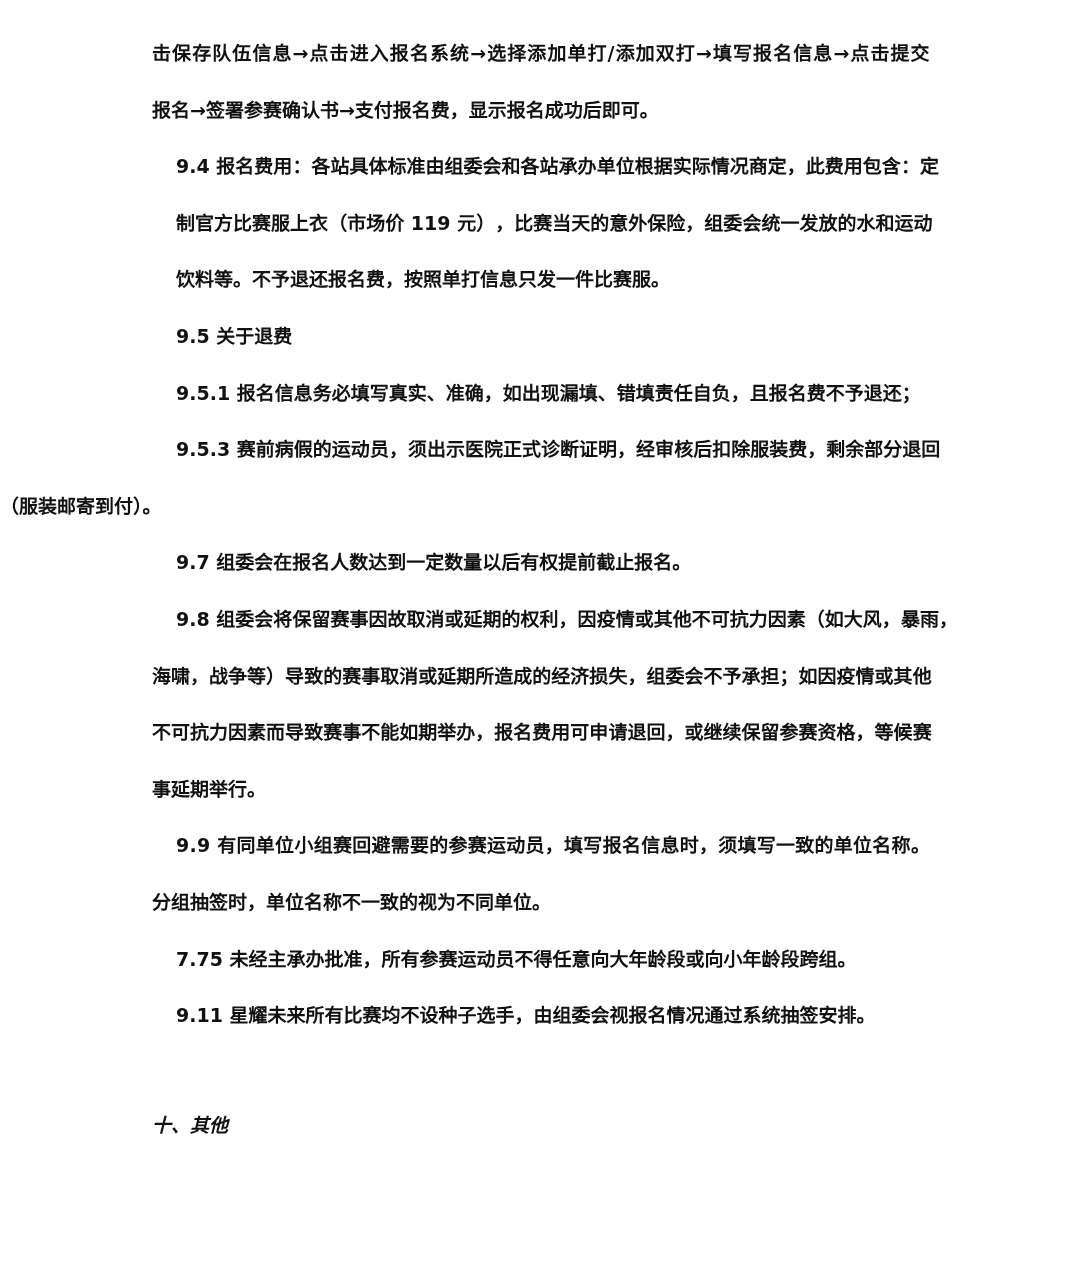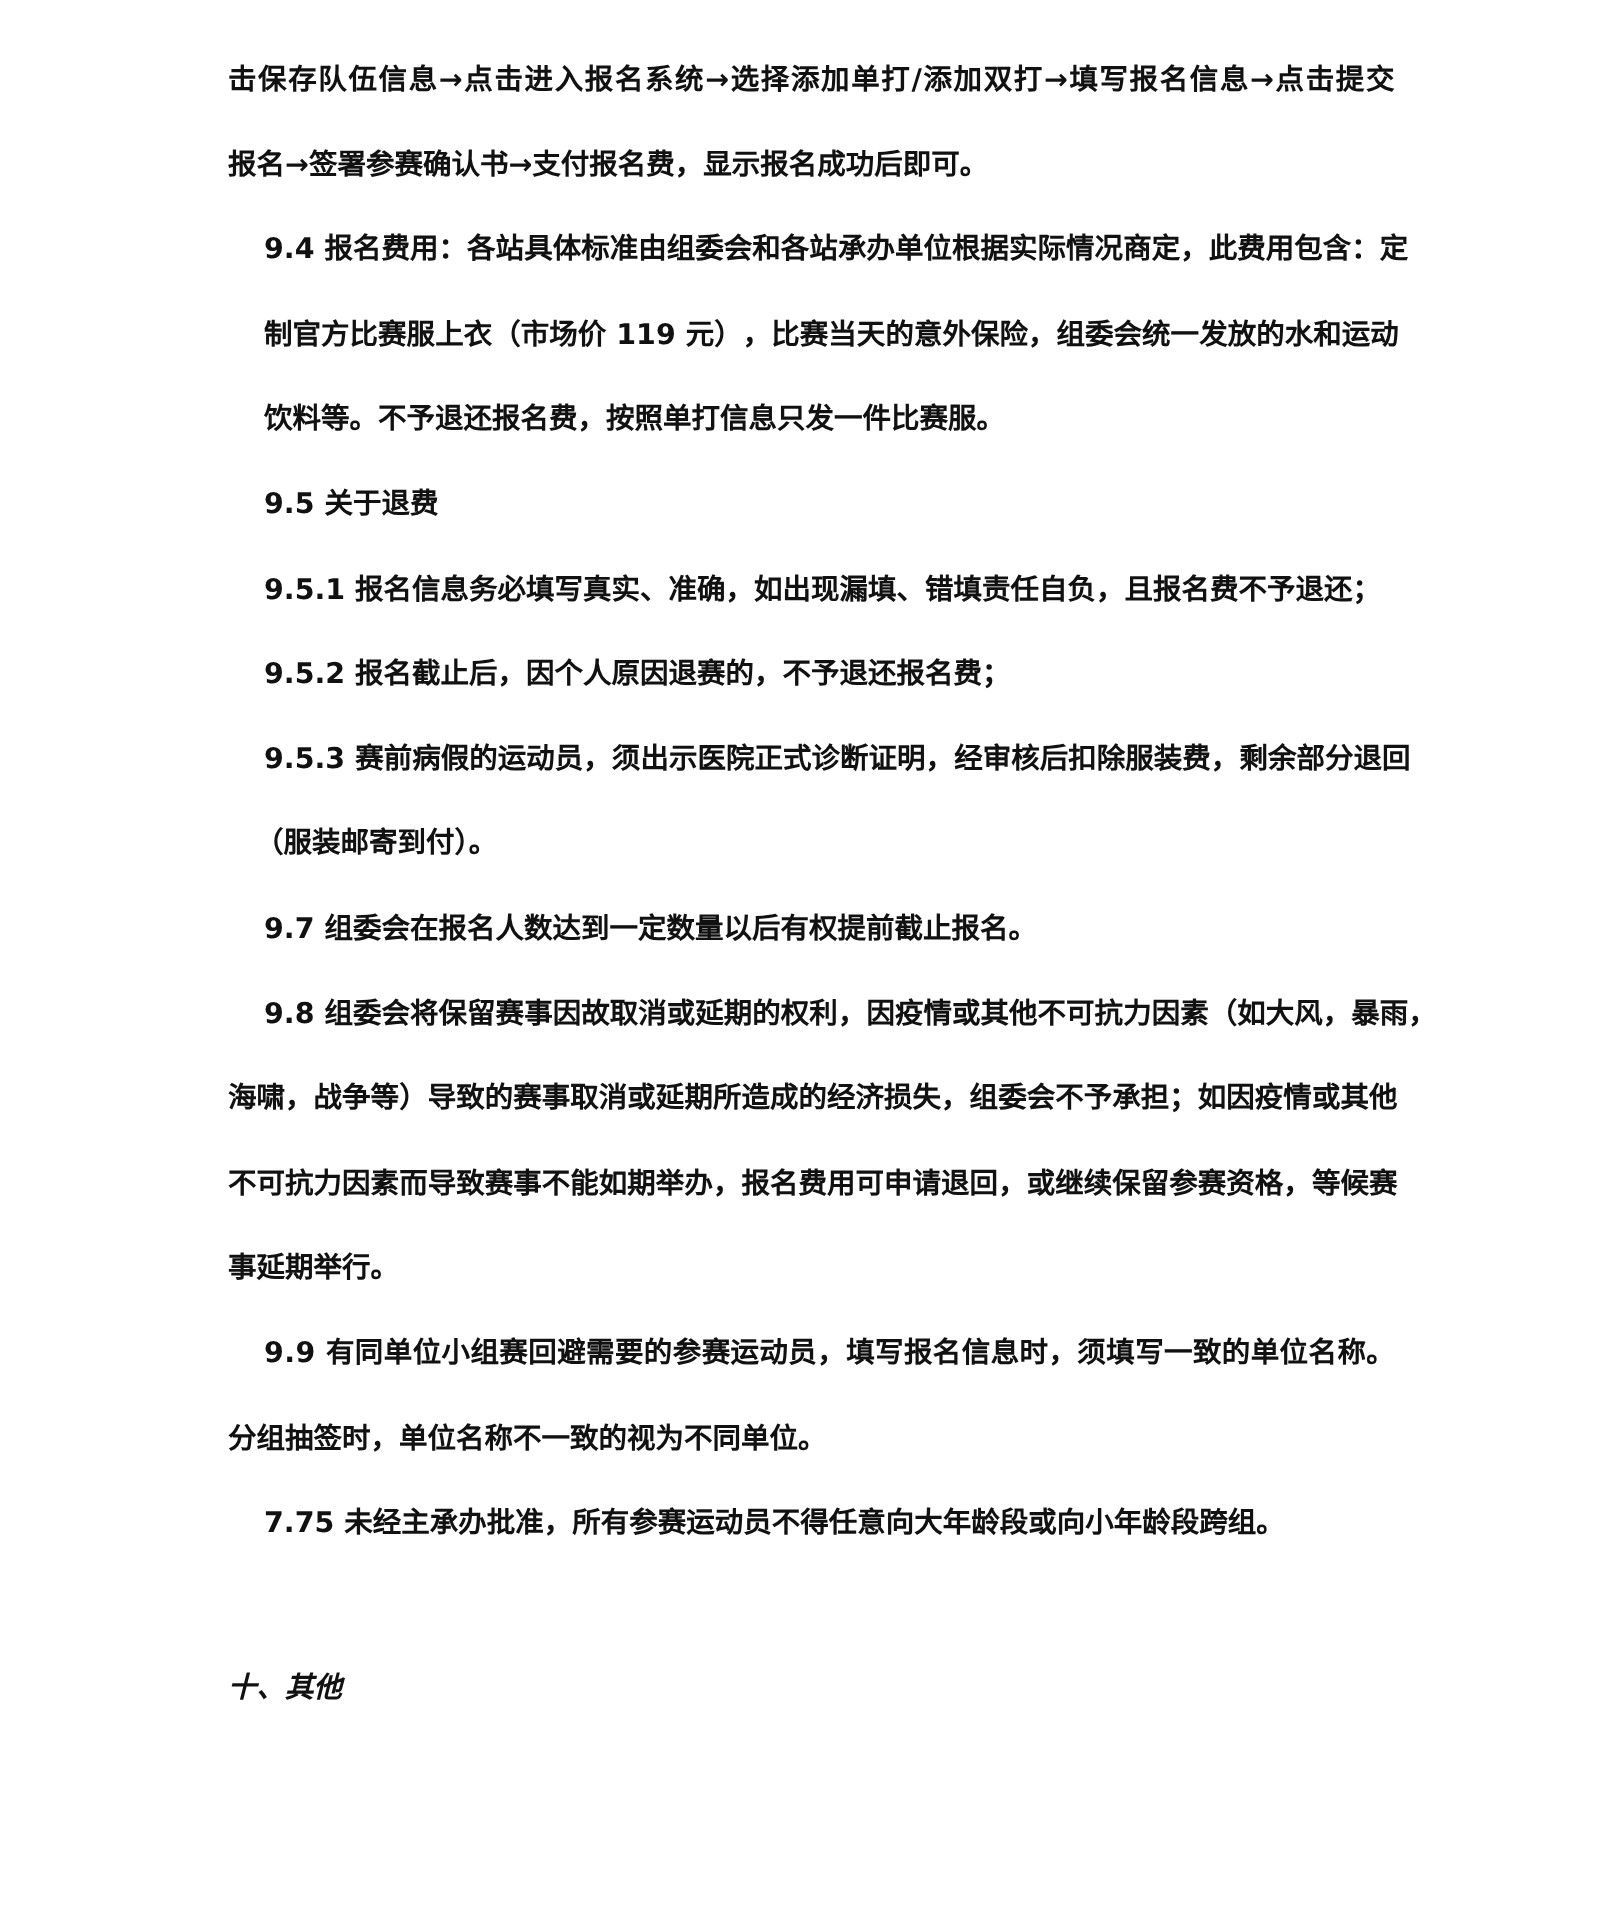--- a/index.html
+++ b/index.html
@@ -27,21 +27,21 @@
     line-height: 56.6px;
     font-size: 19px;
     font-weight: 700;
     color: #111111;
     white-space: nowrap;
     padding-right: 150px;
   }
   
   .in-base  { padding-left: 152px; }
   .in-num   { padding-left: 176px; }
-  .in-paren { padding-left: 170px; }
+  .in-paren { }
   
   .jfull {
     display: flex;
     justify-content: space-between;
     align-items: center;
   }
   .jfull span { display: inline-block; }
   .heading {
     margin-top: 53px;
     font-style: italic;
@@ -178,21 +178,20 @@
       <span>放</span>
       <span>的</span>
       <span>水</span>
       <span>和</span>
       <span>运</span>
       <span>动</span>
     </div>
   <div class="line in-num">饮料等。不予退还报名费，按照单打信息只发一件比赛服。</div>
   <div class="line in-num">9.5 关于退费</div>
   <div class="line in-num">9.5.1 报名信息务必填写真实、准确，如出现漏填、错填责任自负，且报名费不予退还；</div>
-  <div class="line in-num">9.5.2 报名截止后，因个人原因退赛的，不予退还报名费；</div>
   <div class="line in-num jfull">
       <span>9</span>
       <span>.</span>
       <span>5</span>
       <span>.</span>
       <span>3</span>
       <span>&nbsp;</span>
       <span>赛</span>
       <span>前</span>
       <span>病</span>
@@ -403,14 +402,15 @@
       <span>致</span>
       <span>的</span>
       <span>单</span>
       <span>位</span>
       <span>名</span>
       <span>称</span>
       <span>。</span>
     </div>
   <div class="line in-base">分组抽签时，单位名称不一致的视为不同单位。</div>
   <div class="line in-num">7.75 未经主承办批准，所有参赛运动员不得任意向大年龄段或向小年龄段跨组。</div>
+  <div class="line in-num">9.11 星耀未来所有比赛均不设种子选手，由组委会视报名情况通过系统抽签安排。</div>
   <div class="line in-base heading">十、其他</div>
 </div>
 
 </body></html>

